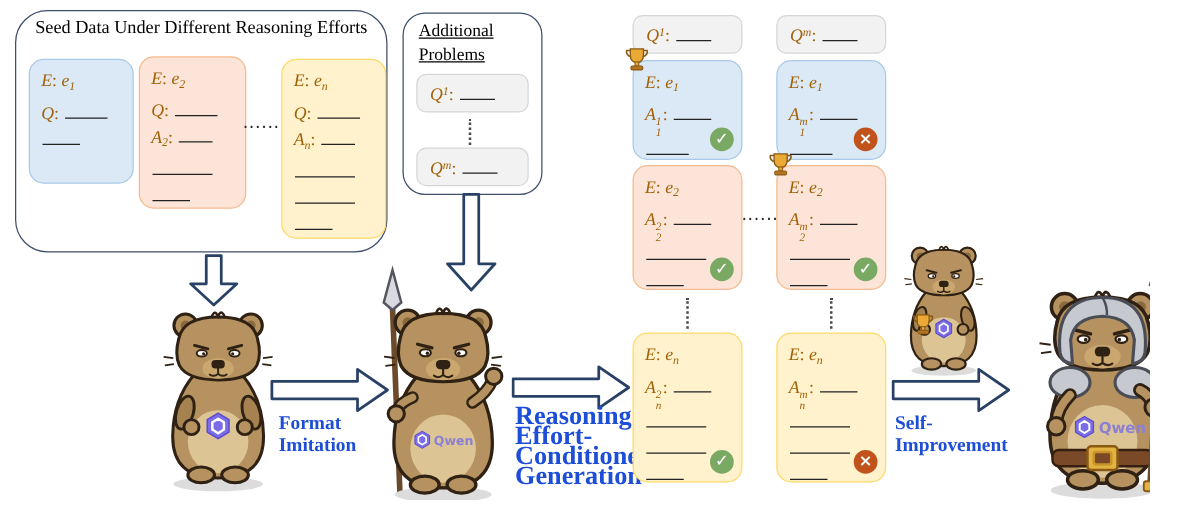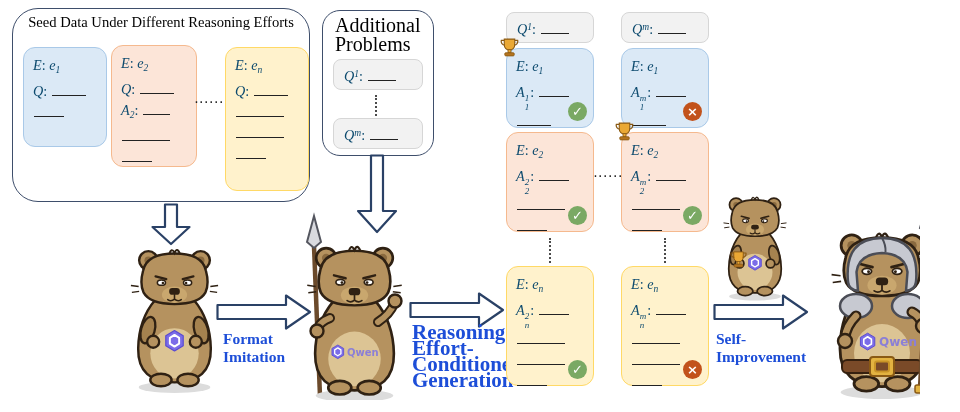--- a/index.html
+++ b/index.html
@@ -2,28 +2,28 @@
 <html><head>
 <meta charset="utf-8">
 <style>
   html,body{margin:0;padding:0;background:#fff;}
   .canvas{position:relative;width:920px;height:412px;background:#fff;overflow:hidden;
           font-family:"Liberation Serif",serif;}
   .panel{position:absolute;background:#fff;border:1.6px solid #3e4e6b;box-sizing:border-box;}
   #seed-panel{left:12px;top:8px;width:298px;height:194px;border-radius:26px;}
   #seed-title{position:absolute;left:0;right:0;top:5px;text-align:center;font-size:14.6px;color:#000;}
   #additional-panel{left:322px;top:10px;width:112px;height:146px;border-radius:18px;}
-  #additional-title{position:absolute;left:12px;top:5px;font-size:20px;line-height:19px;white-space:pre-line;color:#000;}
+  #additional-title{position:absolute;left:12px;top:5px;font-size:14px;line-height:19px;white-space:pre-line;color:#000;text-decoration:underline;}
 
   .card{position:absolute;border-radius:12px;padding:7px 9px;font-size:14.2px;box-sizing:border-box;}
   .card.blue{background:#dbe9f6;border:1.5px solid #a9c9e8;}
   .card.orange{background:#fce5d8;border:1.5px solid #f5b98e;}
   .card.yellow{background:#fff2cc;border:1.5px solid #ffd966;}
   .card.gray{background:#f2f2f2;border:1.5px solid #d6d6d6;border-radius:8px;padding:4px 10px;}
-  .cline{line-height:21px;white-space:nowrap;color:#0c4a6e;}
+  .cline{line-height:21px;white-space:nowrap;color:#a16207;}
   .blank{display:inline-block;border-bottom:1.4px solid #222;height:0.82em;vertical-align:baseline;margin-left:1px;}
   .mi{font-style:italic;}
   .msub{font-size:9.5px;vertical-align:-3px;font-style:italic;}
   .msup{font-size:9.5px;vertical-align:4px;font-style:italic;}
   .mss{display:inline-flex;flex-direction:column;font-size:9px;line-height:8.5px;vertical-align:-4px;font-style:italic;margin-right:1px;}
   .badge{position:absolute;right:6px;bottom:6px;width:19px;height:19px;border-radius:50%;color:#fff;
          font:bold 13px/19px "DejaVu Sans",sans-serif;text-align:center;}
   .badge.check{background:#7aa964;}
   .badge.cross{background:#c2521b;}
   .trophy{position:absolute;left:-8px;top:-12px;width:21px;height:21px;}
@@ -93,20 +93,21 @@
     <div class="card orange" style="left:98px;top:36px;width:86px;height:122px;">
         <div class="cline"><span class="mi">E</span><span class="mn">: </span><span class="mi">e</span><span class="msub">2</span></div>
         <div class="cline"><span class="mi">Q</span><span class="mn">: </span><span class="blank" style="width: 34px;"></span></div>
         <div class="cline"><span class="mi">A</span><span class="msub">2</span><span class="mn">: </span><span class="blank" style="width: 27px;"></span></div>
         <div class="cline"><span class="blank" style="width: 48px;"></span></div>
         <div class="cline"><span class="blank" style="width: 30px;"></span></div>
       </div>
     <div class="card yellow" style="left:212px;top:38px;width:84px;height:144px;">
         <div class="cline"><span class="mi">E</span><span class="mn">: </span><span class="mi">e</span><span class="msub">n</span></div>
         <div class="cline"><span class="mi">Q</span><span class="mn">: </span><span class="blank" style="width: 34px;"></span></div>
+        <div class="cline"><span class="mi">A</span><span class="msub">n</span><span class="mn">: </span><span class="blank" style="width: 27px;"></span></div>
         <div class="cline"><span class="blank" style="width: 48px;"></span></div>
         <div class="cline"><span class="blank" style="width: 48px;"></span></div>
         <div class="cline"><span class="blank" style="width: 30px;"></span></div>
       </div>
   </div>
   <div class="hdots" style="left:194px;top:94px;width:30px;text-align:center;">······</div>
 
   <div class="panel" id="additional-panel">
     <div id="additional-title">Additional
 Problems</div>

